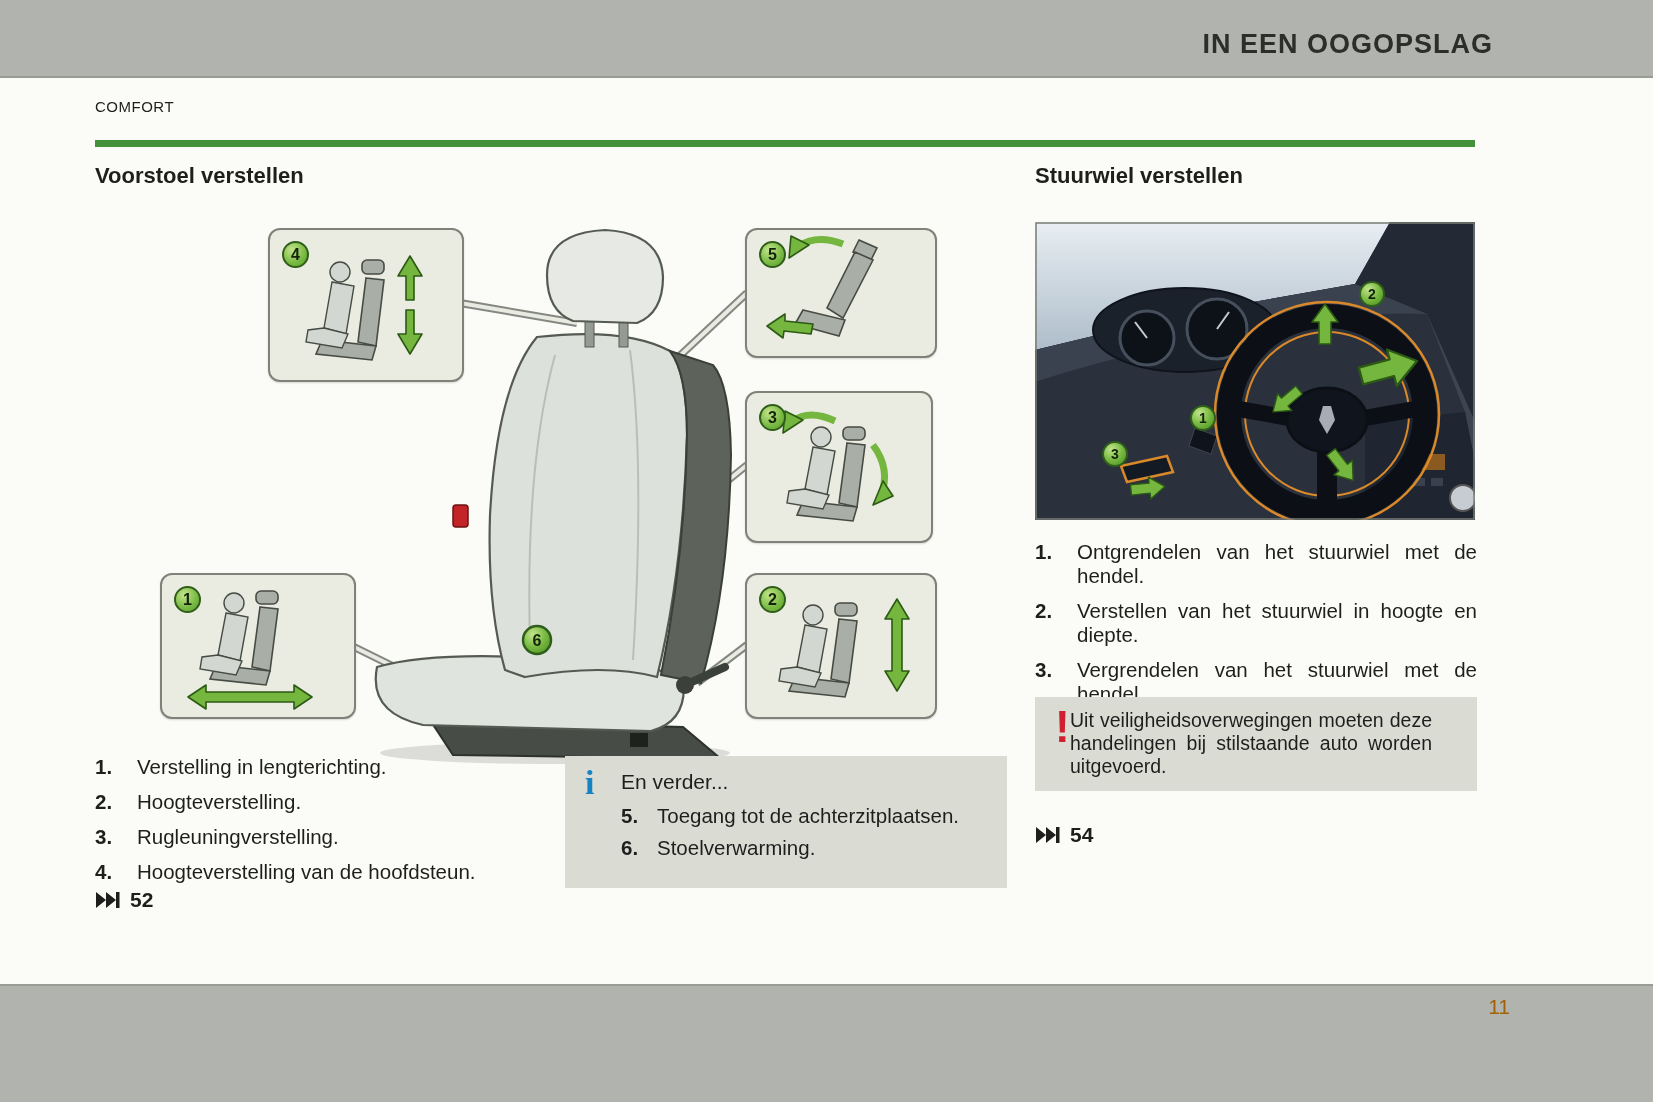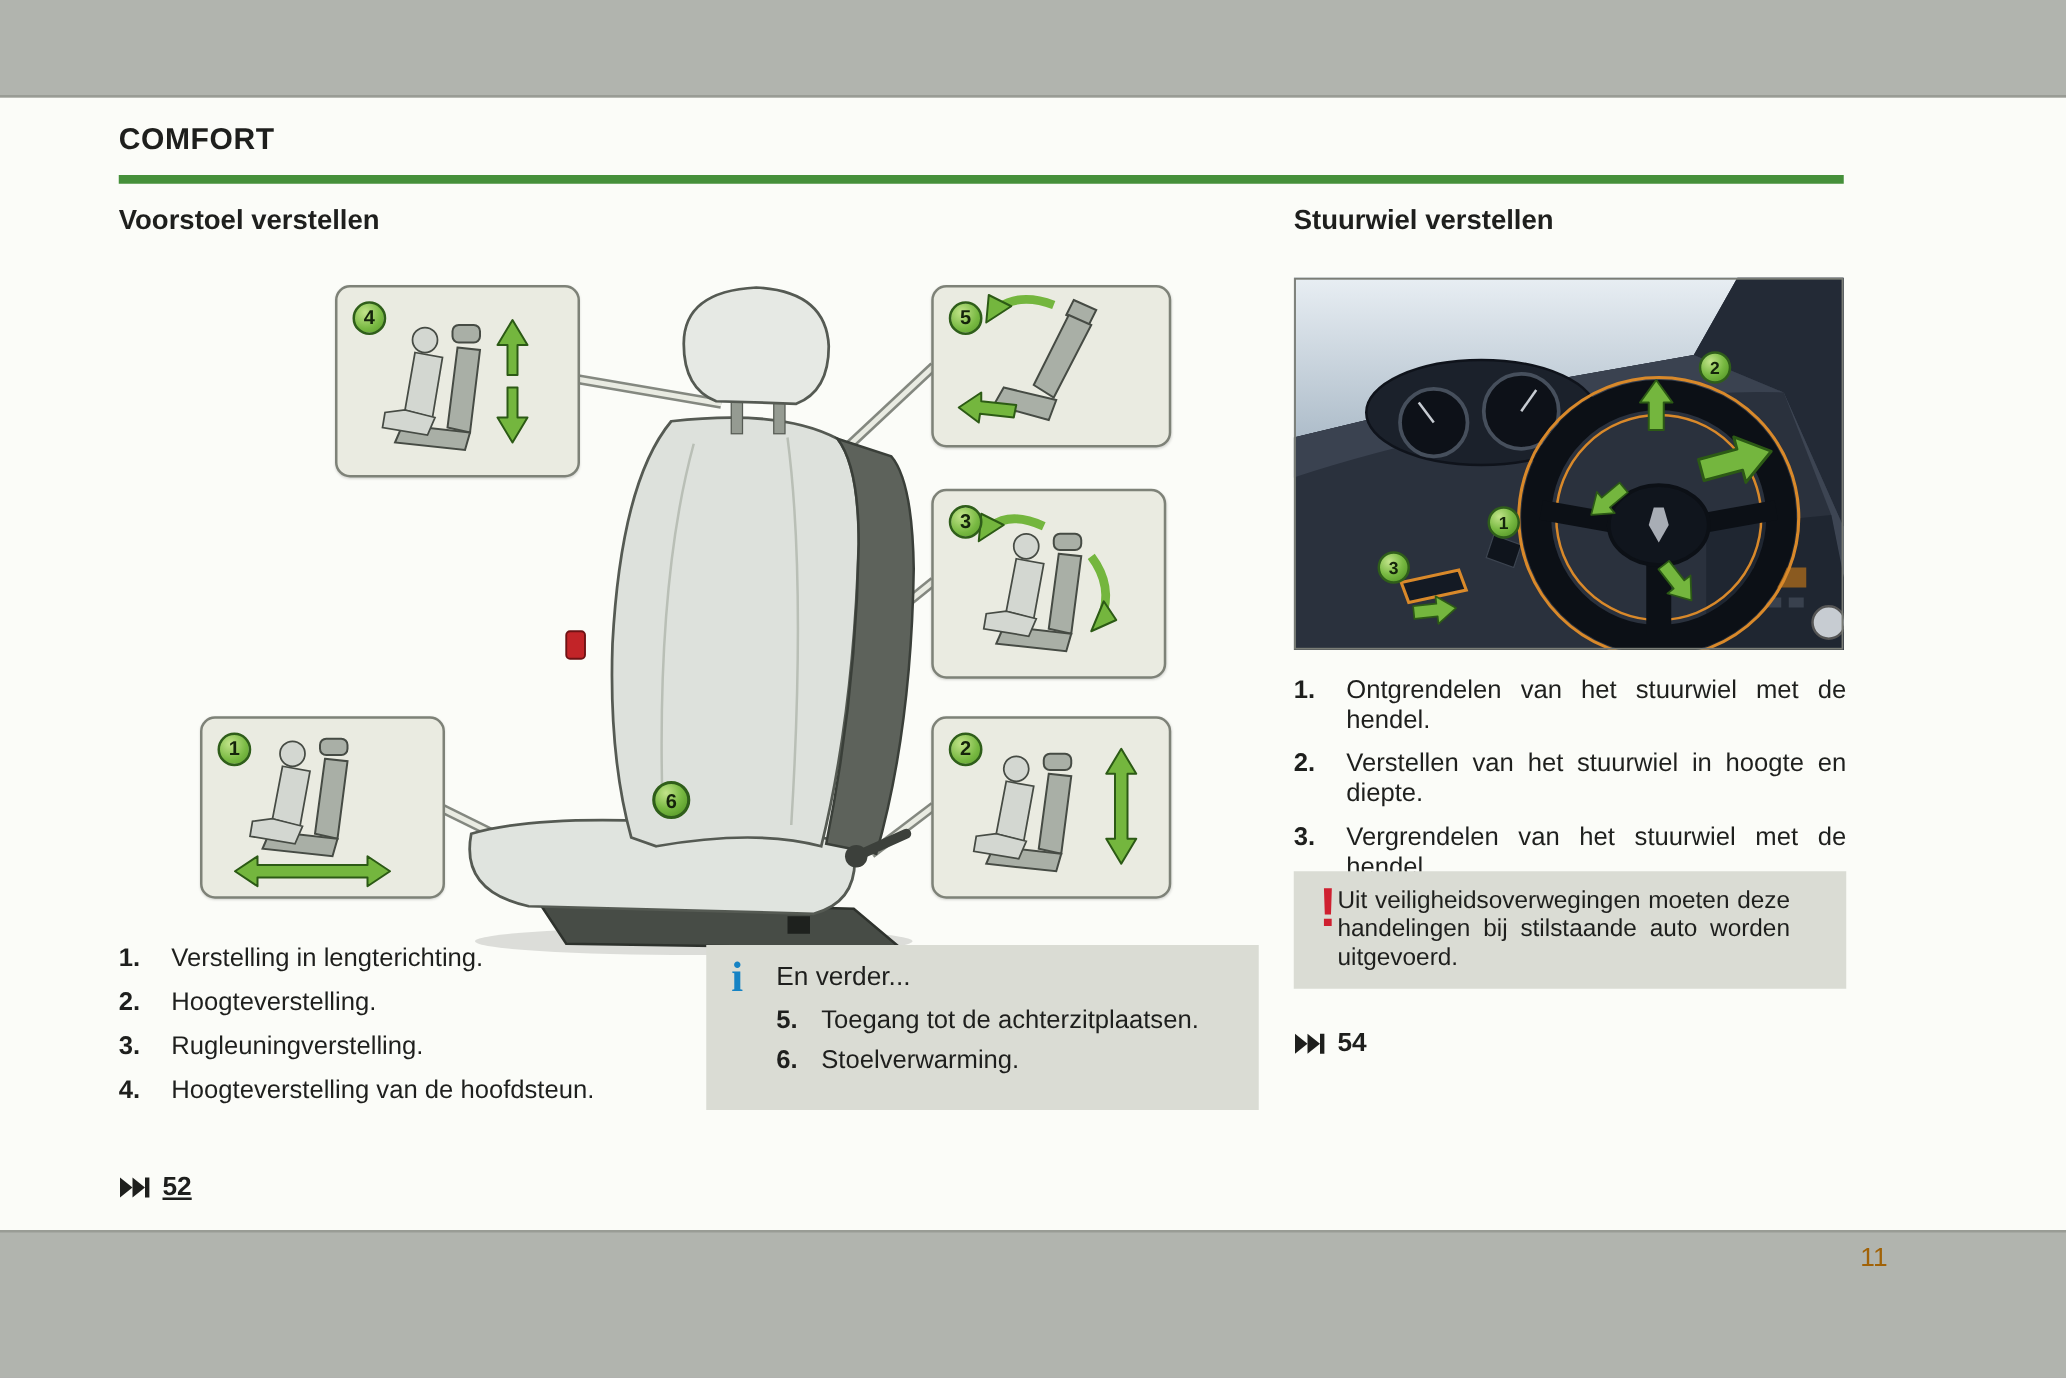--- a/index.html
+++ b/index.html
@@ -13,21 +13,21 @@
   .band {position:absolute; left:0; width:1653px; background:#b1b4ae;}
   .band-top {top:0; height:76px; border-bottom:2px solid #999c95;}
   .band-bottom {top:984px; height:118px; border-top:2px solid #999c95;}
 
   .header-title {
     position:absolute; top:29px; right:160px;
     font-size:27px; font-weight:bold; letter-spacing:1px; color:#2c2e2b;
   }
   .section-title {
     position:absolute; left:95px; top:98px;
-    font-size:24px; font-weight:bold; letter-spacing:0.5px;
+    font-size:15px; font-weight:normal; letter-spacing:0.5px;
   }
   .green-rule {position:absolute; left:95px; top:140px; width:1380px; height:7px; background:#45903a;}
   .col-title {position:absolute; font-size:22px; font-weight:bold;}
   .col-title.left {left:95px; top:163px;}
   .col-title.right {left:1035px; top:163px;}
 
   
   .seat-area {position:absolute; left:85px; top:215px; width:935px; height:550px;}
   .seat-area > svg.base {position:absolute; left:0; top:0;}
 
@@ -72,39 +72,40 @@
   .info-items .txt {width:330px;}
 
   .warning-box {left:1035px; top:697px; width:442px; padding:12px 0 12px 0; min-height:70px;}
   .warn-icon {
     position:absolute; left:20px; top:8px;
     color:#cf2030; font-weight:bold; font-size:44px; line-height:44px;
   }
   .warn-text {margin-left:35px; width:362px; font-size:19.5px; line-height:23px; text-align:justify;}
 
   .ref {position:absolute; display:flex; align-items:center; gap:9px; font-weight:bold; font-size:21px;}
-  .ref-left {left:95px; top:938px;text-decoration:underline;}
+  .ref-left {left:95px; top:888px;}
   .ref-right {left:1035px; top:823px;}
 
   .dash-img {position:absolute; left:1035px; top:222px; width:440px; height:298px;}
 
   .page-number {position:absolute; top:995px; right:143px; font-size:21px; color:#a16207;}
 
   
   .pseat {fill:#a9afa6; stroke:#464b44; stroke-width:1.6;}
   .pman  {fill:#d3d7d1; stroke:#464b44; stroke-width:1.4;}
   .garr  {fill:#74b63e; stroke:#2c5a15; stroke-width:1.6; stroke-linejoin:round;}
   .gcurve{fill:none; stroke:#74b63e; stroke-width:7;}
 </style>
 </head>
 <body>
 
 <div class="page">
 
   <div class="band band-top"></div>
+  <div class="header-title">IN EEN OOGOPSLAG</div>
 
   <div class="section-title">COMFORT</div>
   <div class="green-rule"></div>
 
   <div class="col-title left">Voorstoel verstellen</div>
   <div class="col-title right">Stuurwiel verstellen</div>
 
   <div class="seat-area">
 
     <svg class="base" width="935" height="550" viewBox="0 0 935 550">

